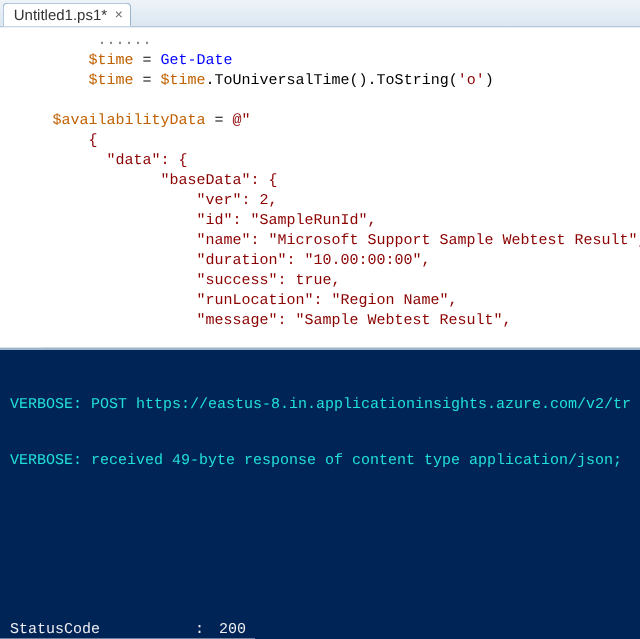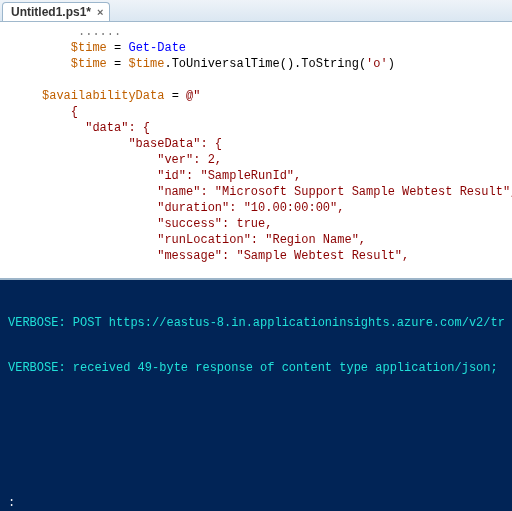--- a/index.html
+++ b/index.html
@@ -26,21 +26,20 @@
     border: 1px solid #9cb6cc;
     border-bottom: none;
     border-radius: 4px 4px 0 0;
     padding: 2px 6px 2px 8px;
     font-family: "Segoe UI", sans-serif;
     font-size: 12px;
     display: flex;
     align-items: center;
     gap: 6px;
     color: #333;
-    font-weight: bold;
   }
   .tab .close {
     font-family: sans-serif;
     color: #666;
     font-size: 11px;
     line-height: 1;
   }
   .editor {
     flex: 0 0 auto;
     background: #fff;
@@ -129,18 +128,18 @@
       <div class="code-line"><div class="ln">18</div><div class="fold"></div><div class="code"><span class="tk-text">                "runLocation": "Region Name",</span></div></div>
       <div class="code-line"><div class="ln">19</div><div class="fold"></div><div class="code"><span class="tk-text">                "message": "Sample Webtest Result",</span></div></div>
     </div>
 </div>
 
 <div class="console">
   <div class="vb">VERBOSE: POST https://eastus-8.in.applicationinsights.azure.com/v2/tr</div>
   <div class="vb">VERBOSE: received 49-byte response of content type application/json; </div>
   <div>&nbsp;</div>
   <div>&nbsp;</div>
-  <div id="rows1"><div class="row"><div class="colon">:</div></div></div>
+  <div id="rows1"><div class="row"><div class="lbl">StatusCode</div><div class="colon">:</div><div class="val"> 200</div></div></div>
   
   
   
   
 </div>
 
 </body></html>

